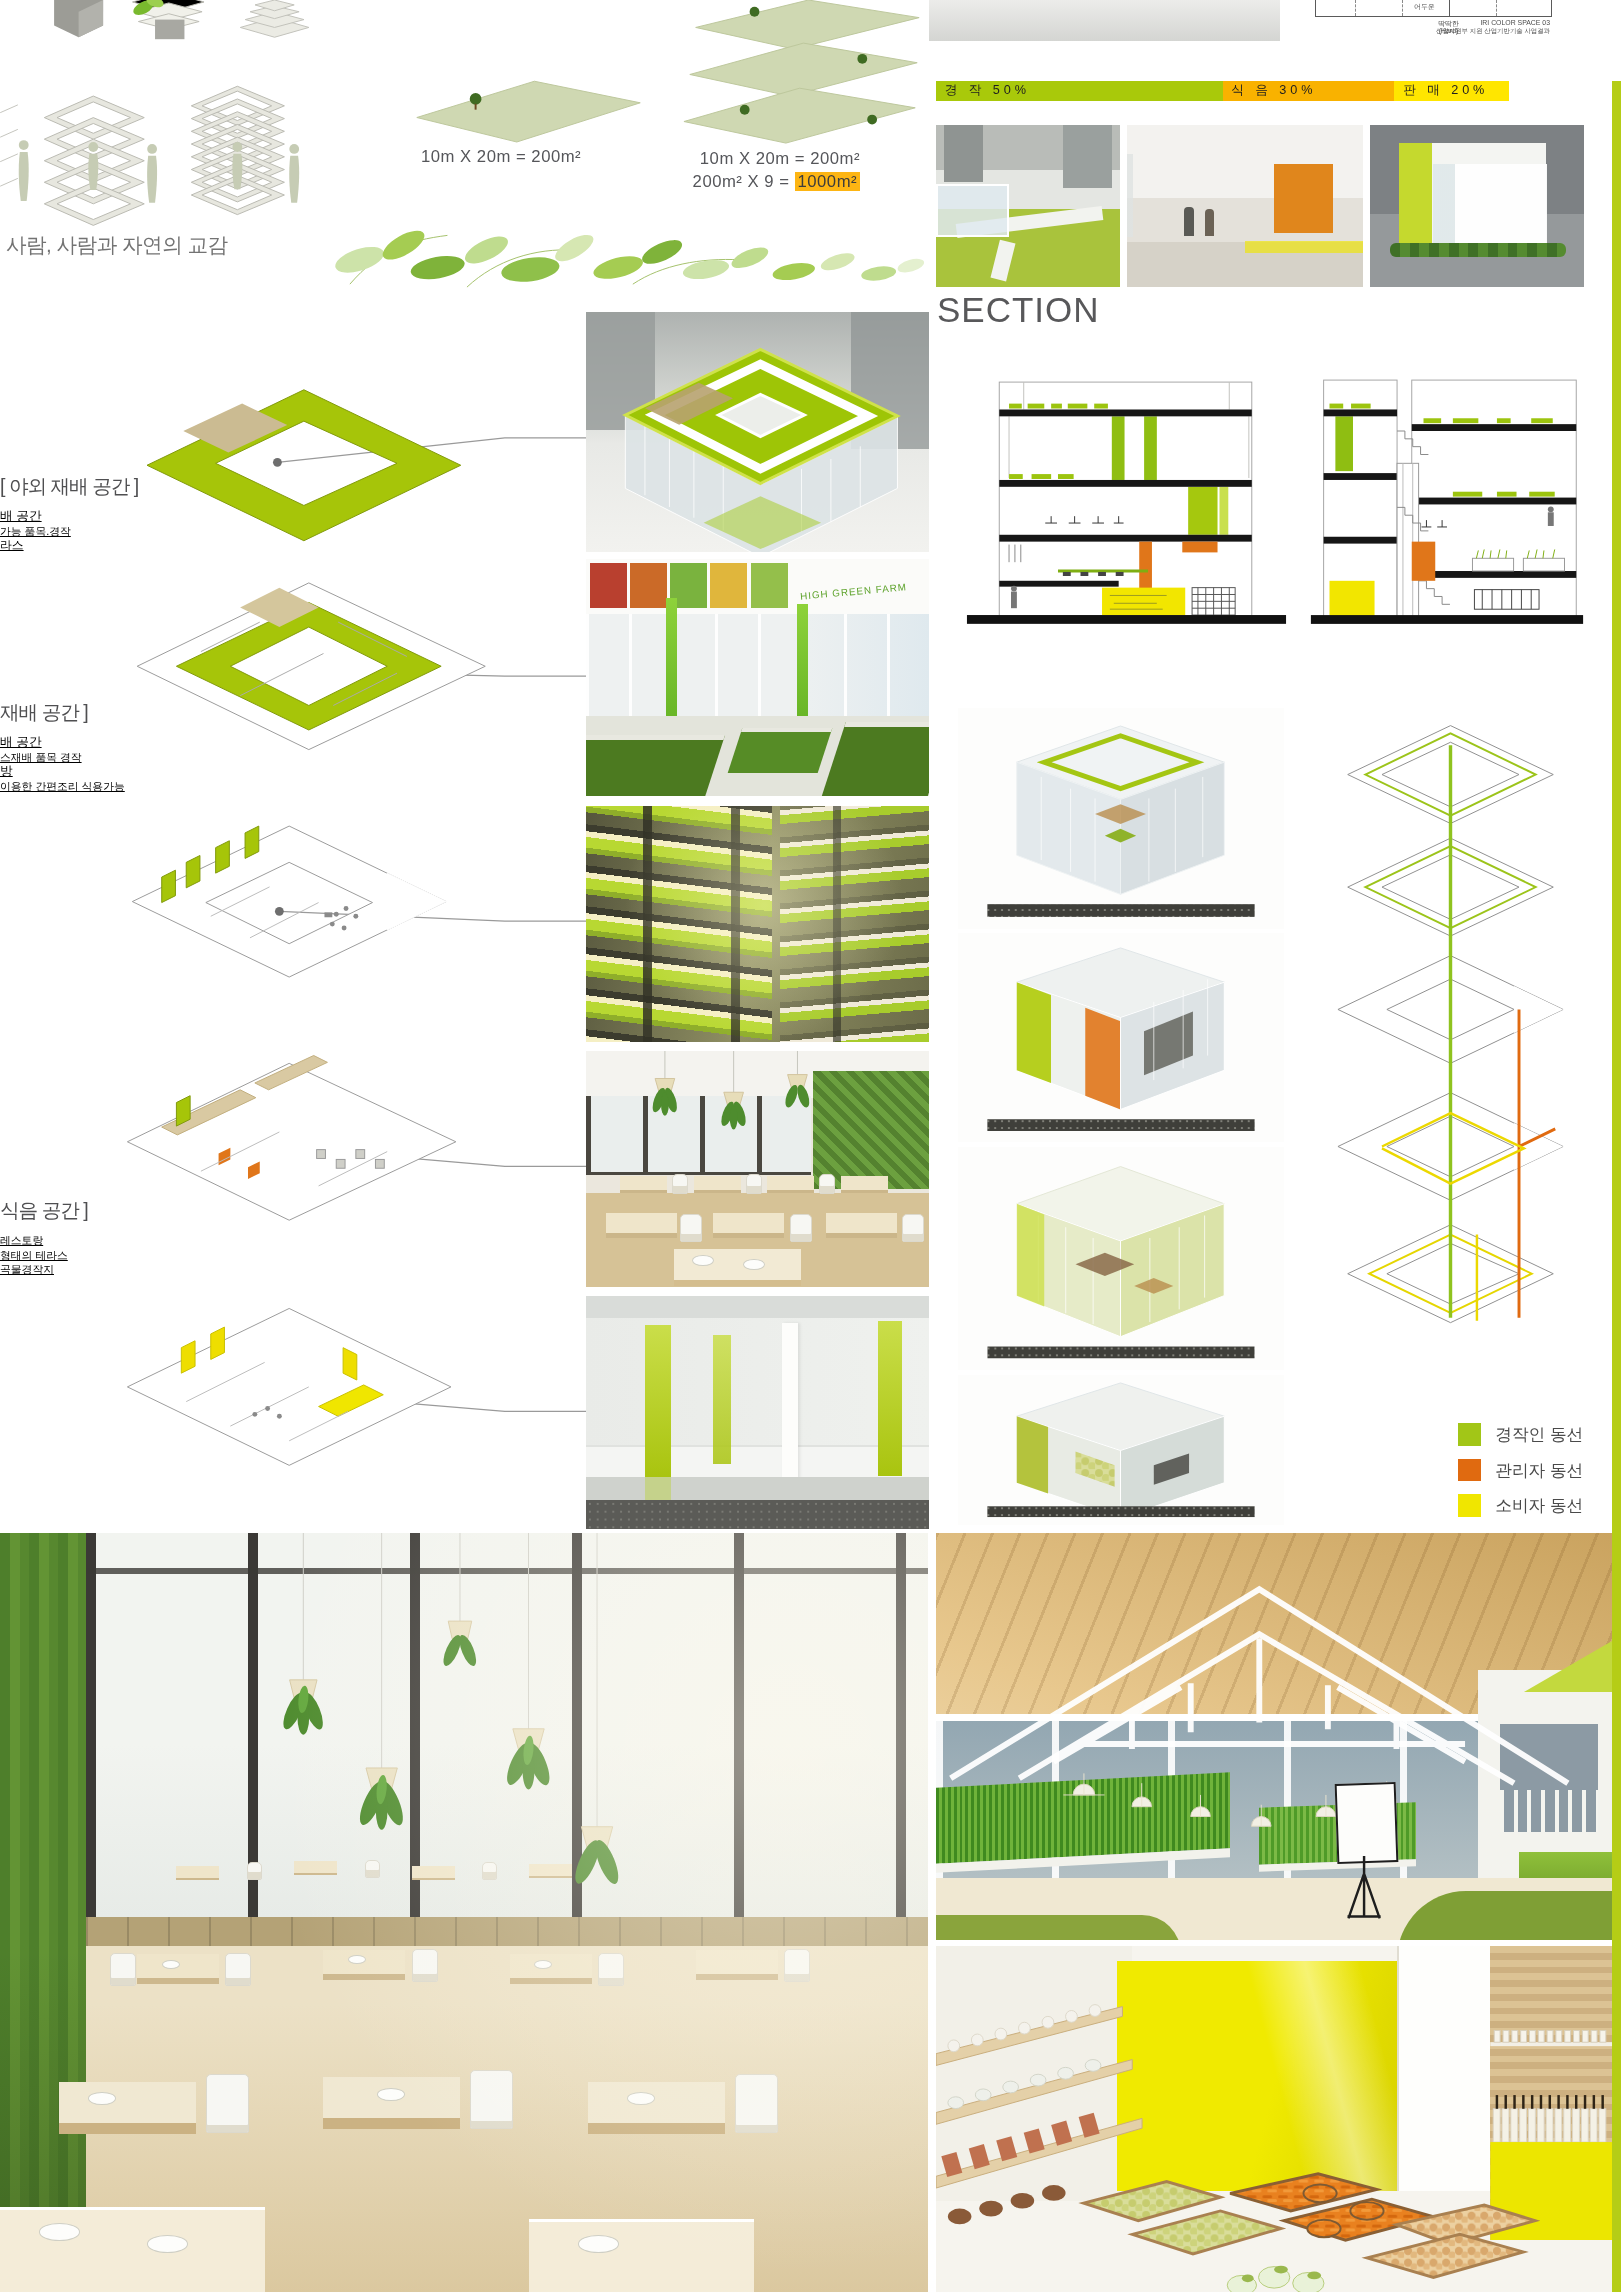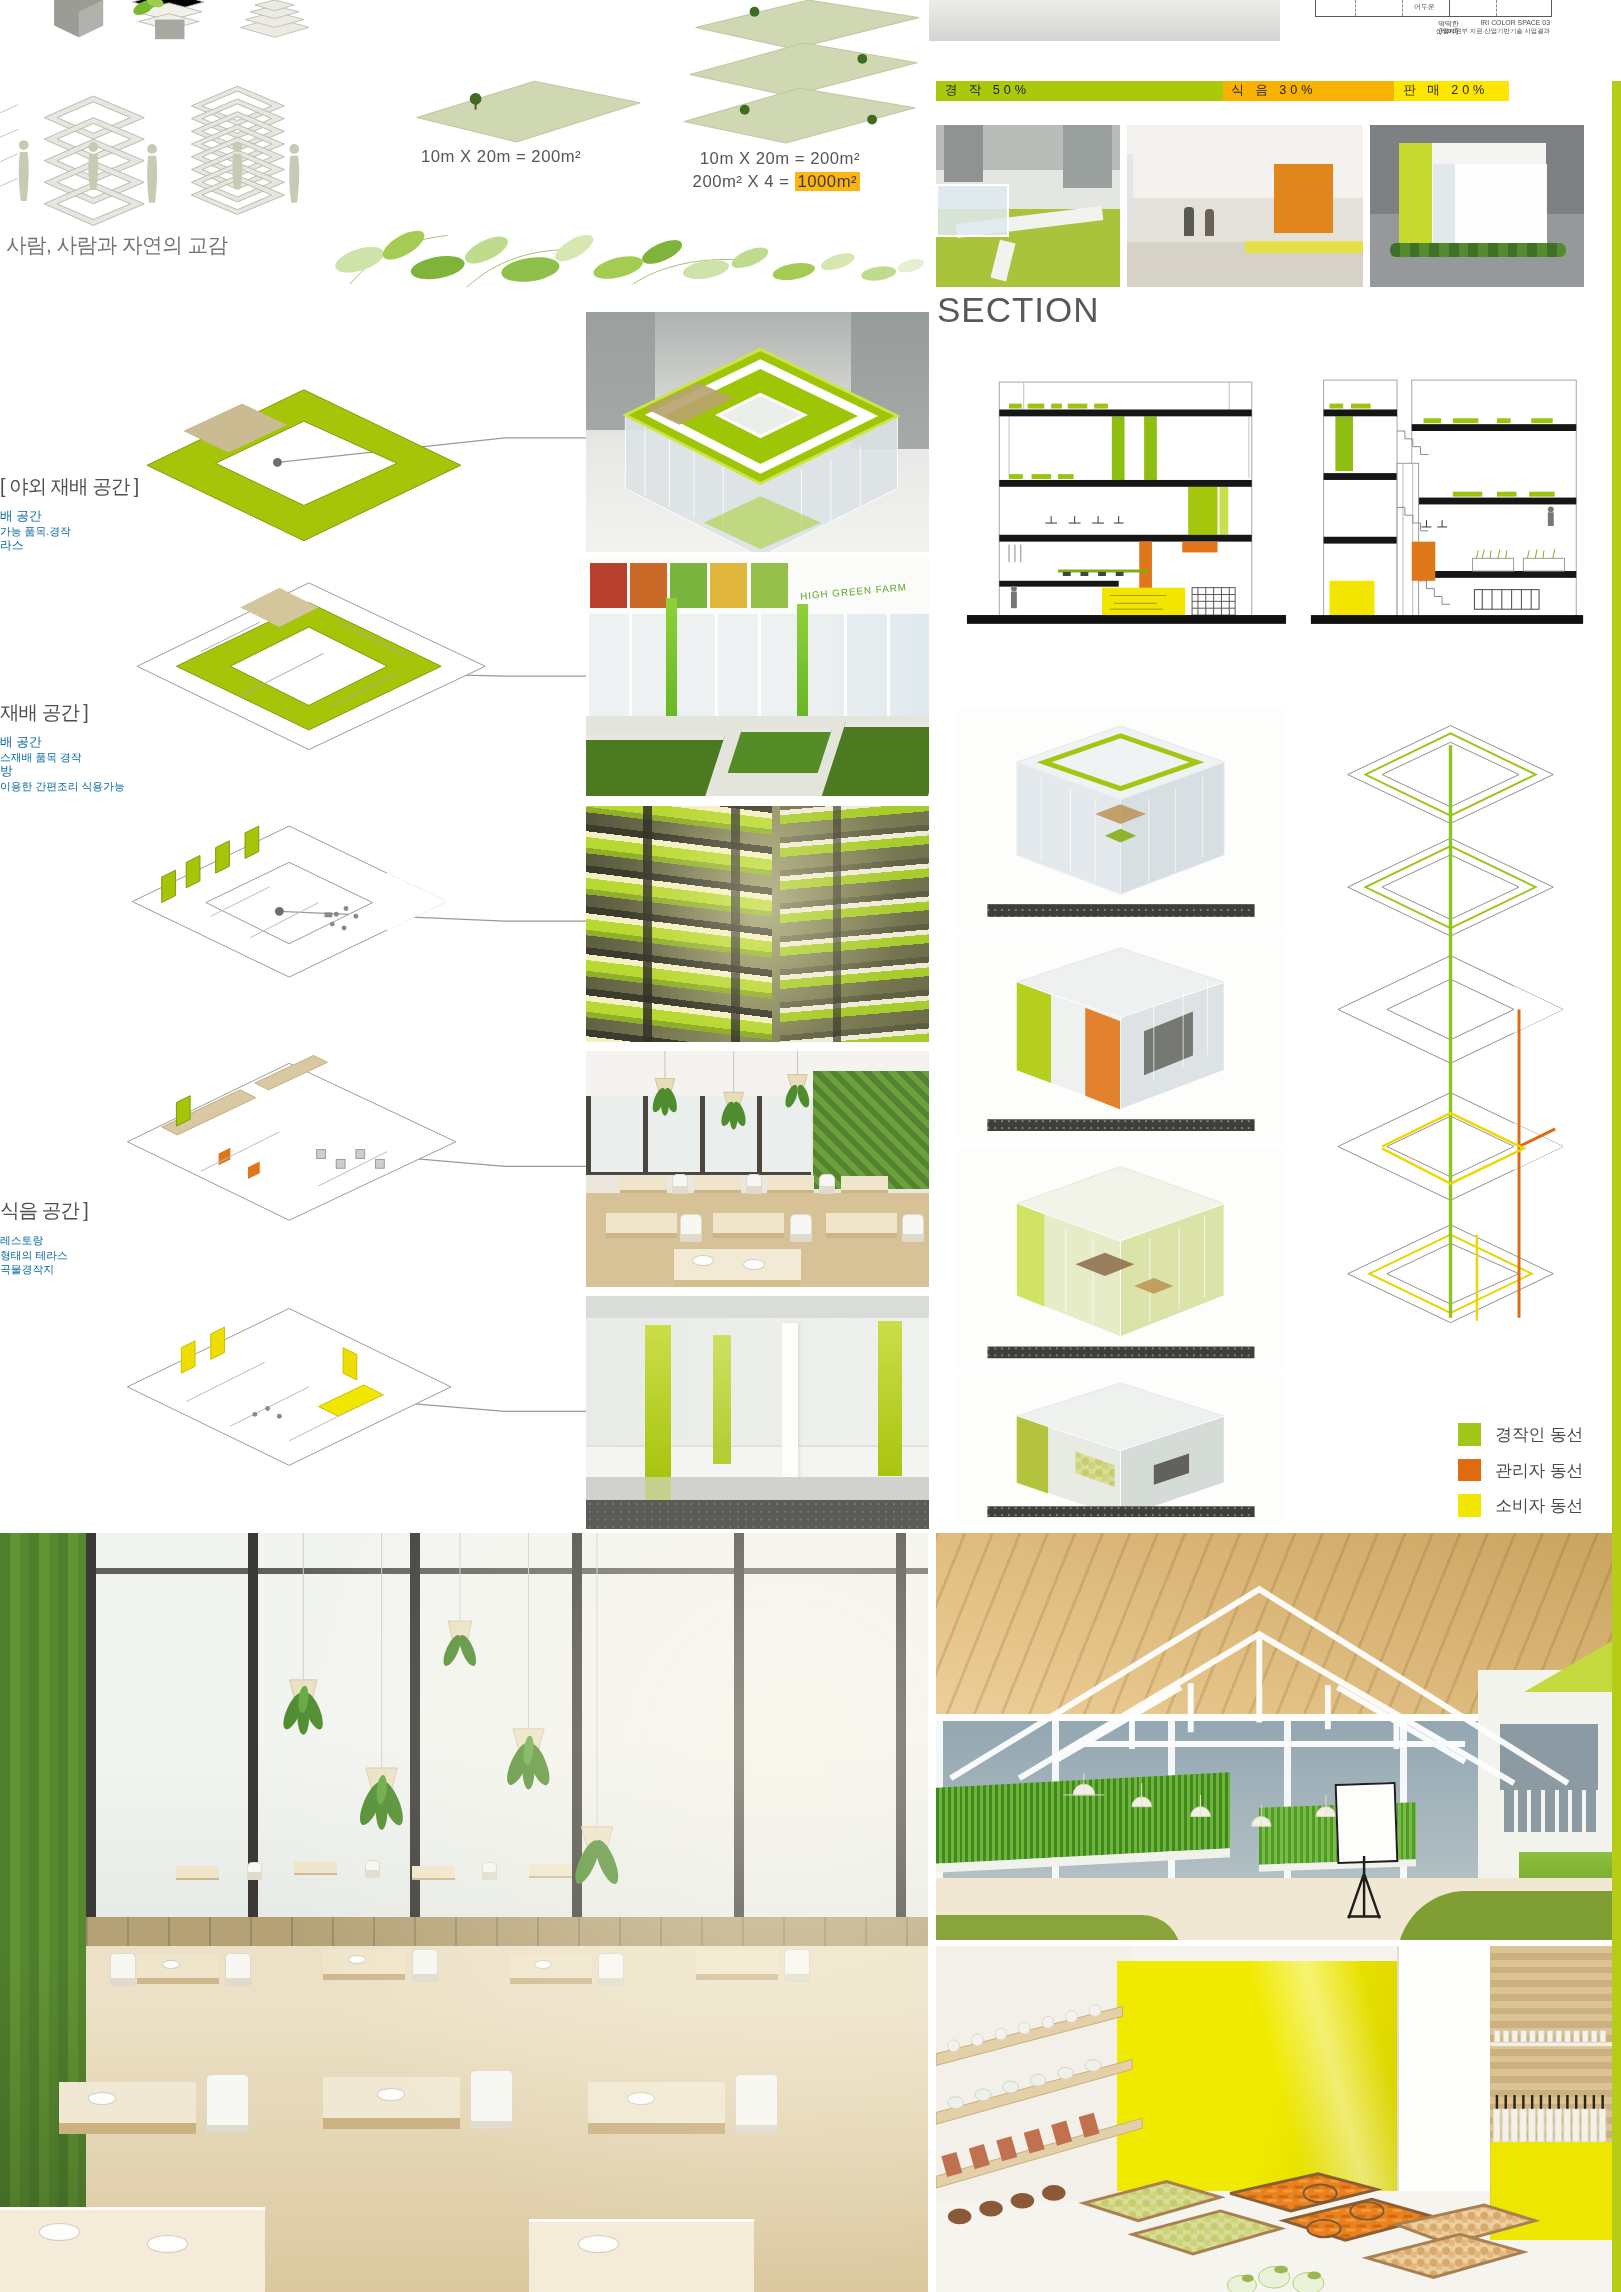--- a/index.html
+++ b/index.html
@@ -18,21 +18,21 @@
   
   .bar{display:flex;height:19.6px;}
   .bar-seg{display:flex;align-items:center;padding-left:8.8px;font-size:12.7px;letter-spacing:3.9px;
            color:#1f1f1f;white-space:nowrap;box-sizing:border-box;overflow:hidden;}
   .edge-strip{background:#b5cd16;}
   
   .section-h{font-size:35px;color:#58585a;letter-spacing:1px;}
   
   .fs{left:0;width:167px;}
   .fs-title{font-size:19.6px;color:#4f4f51;letter-spacing:-1px;margin-bottom:8.8px;white-space:nowrap;}
-  .fs-line{font-size:10.8px;line-height:14.7px;color:#0369a1;white-space:nowrap;}
+  .fs-line{font-size:10.8px;line-height:14.7px;color:#000000;white-space:nowrap;text-decoration:underline;}
   
   .photo{position:absolute;left:586px;width:343px;overflow:hidden;background:#e8e8e4;}
   .render{position:absolute;left:958px;width:326px;overflow:hidden;background:#fdfdfc;}
   
   .leg-row{display:flex;gap:14.7px;margin-bottom:12.7px;}
   .leg-sw{width:22.5px;height:22.5px;flex:0 0 auto;}
   .leg-lb{font-size:16.7px;color:#4a4a4a;white-space:nowrap;}
   .banner-txt{font-size:9.8px;color:#5ea32c;letter-spacing:1px;transform:rotate(-5deg);}
   .chair{background:#f7f7f3;border:1px solid #dcd9cd;border-radius:4.9px 4.9px 2px 2px;
          box-shadow:inset 0 -6.9px 0 rgba(180,168,135,.35);}
@@ -134,21 +134,21 @@
     <path d="M8,124 L126,90 L244,110 L112,146 Z" fill="#cfd8b2" stroke="#bcc79c"></path>
     <g fill="#3f6b22">
         <circle cx="80" cy="12" r="5"></circle>
         <circle cx="190" cy="60" r="5"></circle>
         <circle cx="70" cy="112" r="5"></circle>
         <circle cx="200" cy="122" r="5"></circle>
       </g>
   </svg>
   <div class="ab" style="left:686px;top:149px;width:174px;text-align:right">
     <div class="area-lbl">10m X 20m = 200m²</div>
-    <div class="area-lbl" style="margin-top:2.9px"><span>200m²  X  4 = </span><span class="hl">1000m²</span></div>
+    <div class="area-lbl" style="margin-top:2.9px"><span>200m²  X  9 = </span><span class="hl">1000m²</span></div>
   </div>
 
   <svg class="ab" style="left:319px;top:211px" width="613" height="80" viewBox="0 0 625 82">
     <g stroke="#a3c06a" fill="none">
         <path d="M30,75 C60,40 90,30 130,25"></path>
         <path d="M150,78 C180,50 220,38 260,40"></path>
         <path d="M320,75 C350,55 390,48 430,50"></path>
       </g>
     <ellipse cx="40" cy="50" rx="26" ry="11" fill="#cde3a9" transform="rotate(-18 40 50)"></ellipse>
     <ellipse cx="85" cy="35" rx="24" ry="10" fill="#a5cc52" transform="rotate(-30 85 35)"></ellipse>

